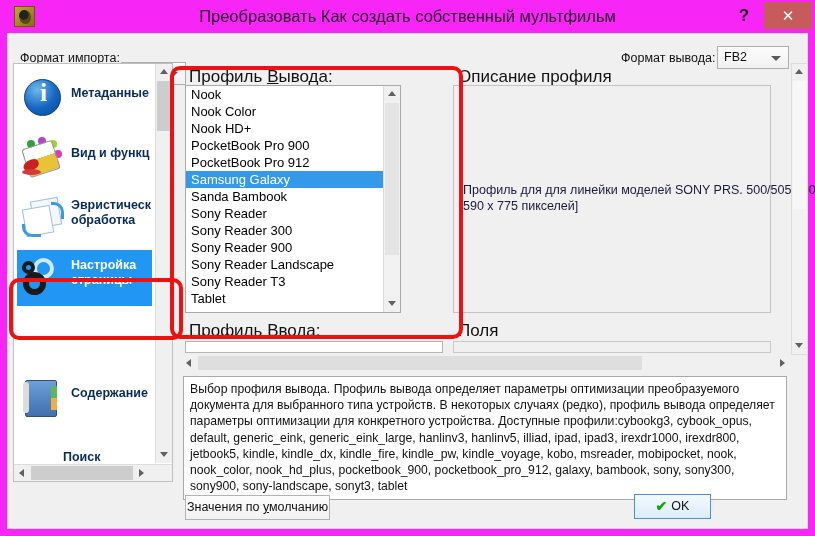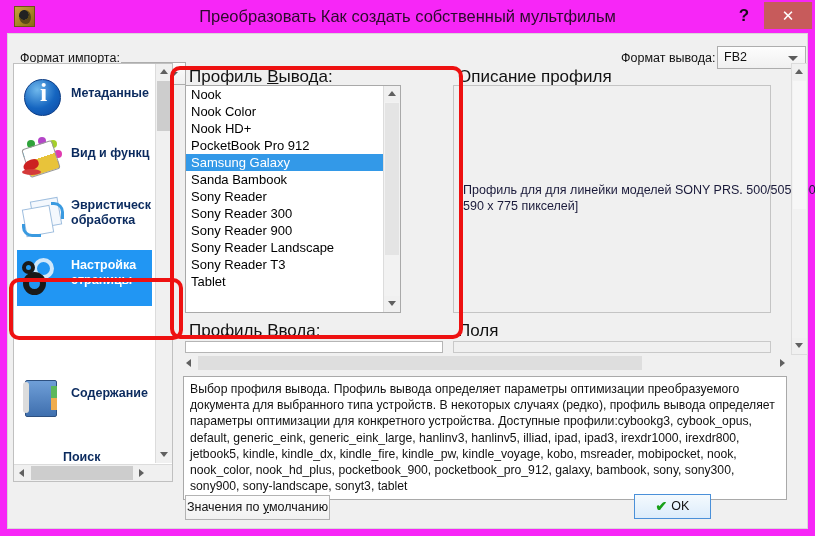--- a/index.html
+++ b/index.html
@@ -139,21 +139,21 @@
 
     <div class="fmt-label" style="left:12px;top:17px;">
       <span>Формат </span><u>и</u><span>мпорта:</span>
     </div>
     <div class="combo" style="left:113px;top:28px;width:65px;">
       <span class="val">PDF</span>
       <span class="arrow"></span>
     </div>
 
     <div class="fmt-label" style="left:613px;top:17px;">Формат вывода:</div>
-    <div class="combo" style="left:709px;top:12px;width:89px;">
+    <div class="combo" style="left:709px;top:12px;width:72px;">
       <span class="val">FB2</span>
       <span class="arrow"></span>
     </div>
 
     <div class="sidebar-wrap" style="left:5px;top:29px;">
       <div class="sidebar-list">
 
         <div class="sb-item" style="top:6px;">
           <span class="ico">
             <span class="ic"><span class="ic-info"></span></span>
@@ -245,20 +245,21 @@
 
       <div class="grp-label" style="left:8px;top:4px;">
         <span>Профиль </span><u>В</u><span>ывода:</span>
       </div>
 
       <div class="listbox">
         <div class="lb-items">
             <div class="lb-row">Nook</div>
             <div class="lb-row">Nook Color</div>
             <div class="lb-row">Nook HD+</div>
+            <div class="lb-row">PocketBook Pro 900</div>
             <div class="lb-row">PocketBook Pro 912</div>
             <div class="lb-row sel">Samsung Galaxy</div>
             <div class="lb-row">Sanda Bambook</div>
             <div class="lb-row">Sony Reader</div>
             <div class="lb-row">Sony Reader 300</div>
             <div class="lb-row">Sony Reader 900</div>
             <div class="lb-row">Sony Reader Landscape</div>
             <div class="lb-row">Sony Reader T3</div>
             <div class="lb-row">Tablet</div>
           </div>

